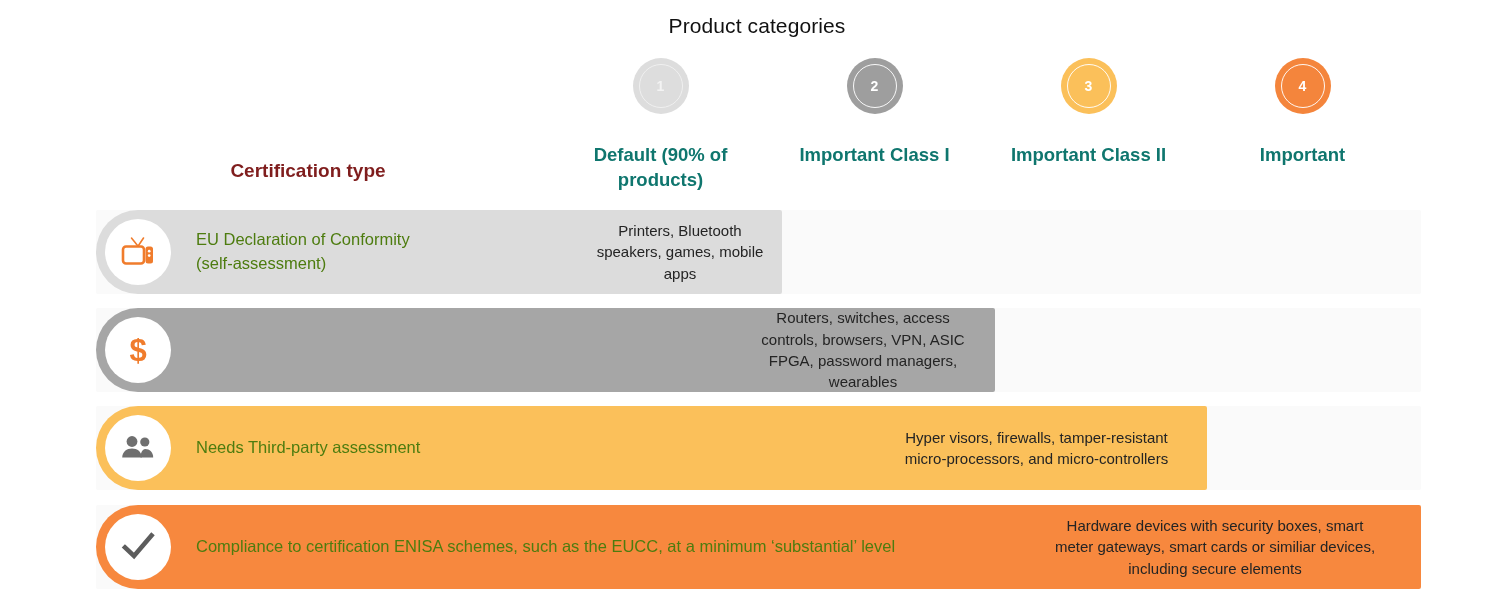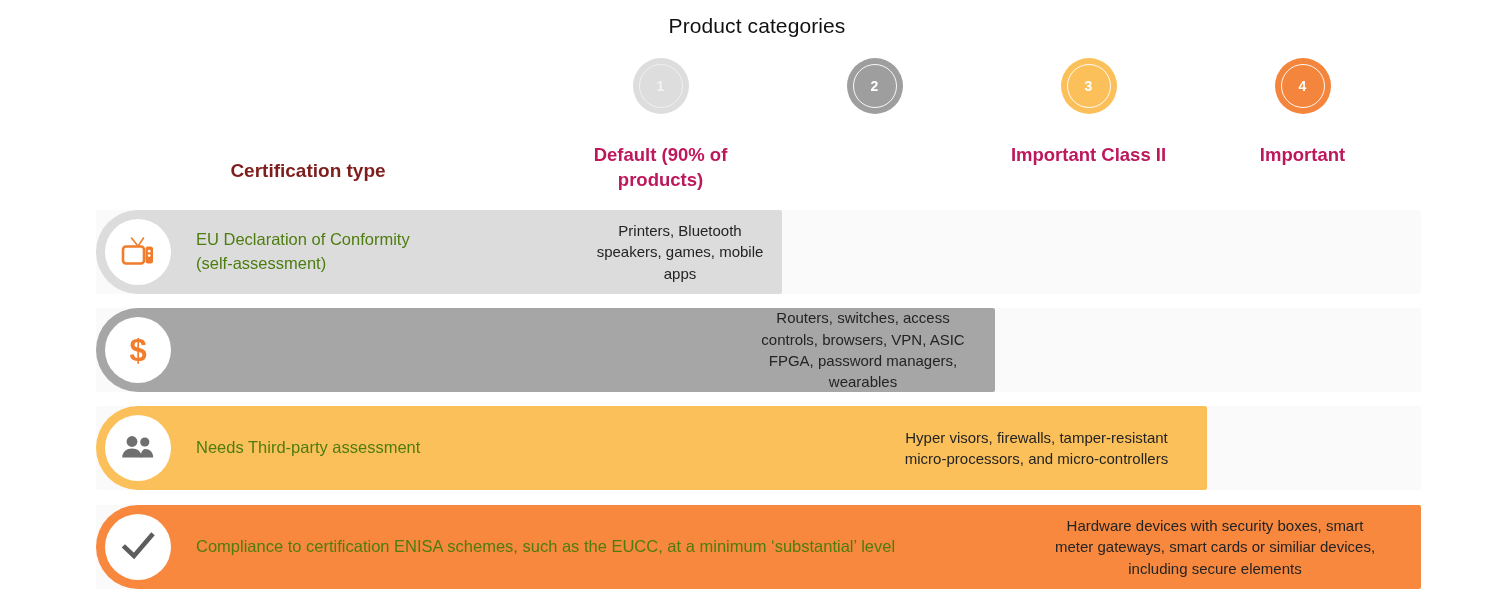--- a/index.html
+++ b/index.html
@@ -75,21 +75,21 @@
   .cat-badge.b1 .ring { color: #f3f3f3; border-color: #f0f0f0; }
   .cat-badge.b2 { background: #9e9e9e; }
   .cat-badge.b3 { background: #fbc05a; }
   .cat-badge.b4 { background: #f4853c; }
 
   .cat-label {
     margin-top: 29px;
     font-size: 18.5px;
     font-weight: bold;
     line-height: 1.33;
-    color: #be185d;
+    color: #0f766e;
   }
 
   
   #certification-type-header {
     position: absolute;
     left: 106px;
     top: 160px;
     width: 404px;
     text-align: center;
     font-size: 19px;
@@ -187,20 +187,21 @@
       <div class="ring">1</div>
     </div>
     <div class="cat-label">Default (90% of
 products)</div>
   </div>
 
   <div class="cat-col" style="left:227px;">
     <div class="cat-badge b2">
       <div class="ring">2</div>
     </div>
+    <div class="cat-label">Important Class I</div>
   </div>
 
   <div class="cat-col" style="left:441px;">
     <div class="cat-badge b3">
       <div class="ring">3</div>
     </div>
     <div class="cat-label">Important Class II</div>
   </div>
 
   <div class="cat-col" style="left:655px;">

